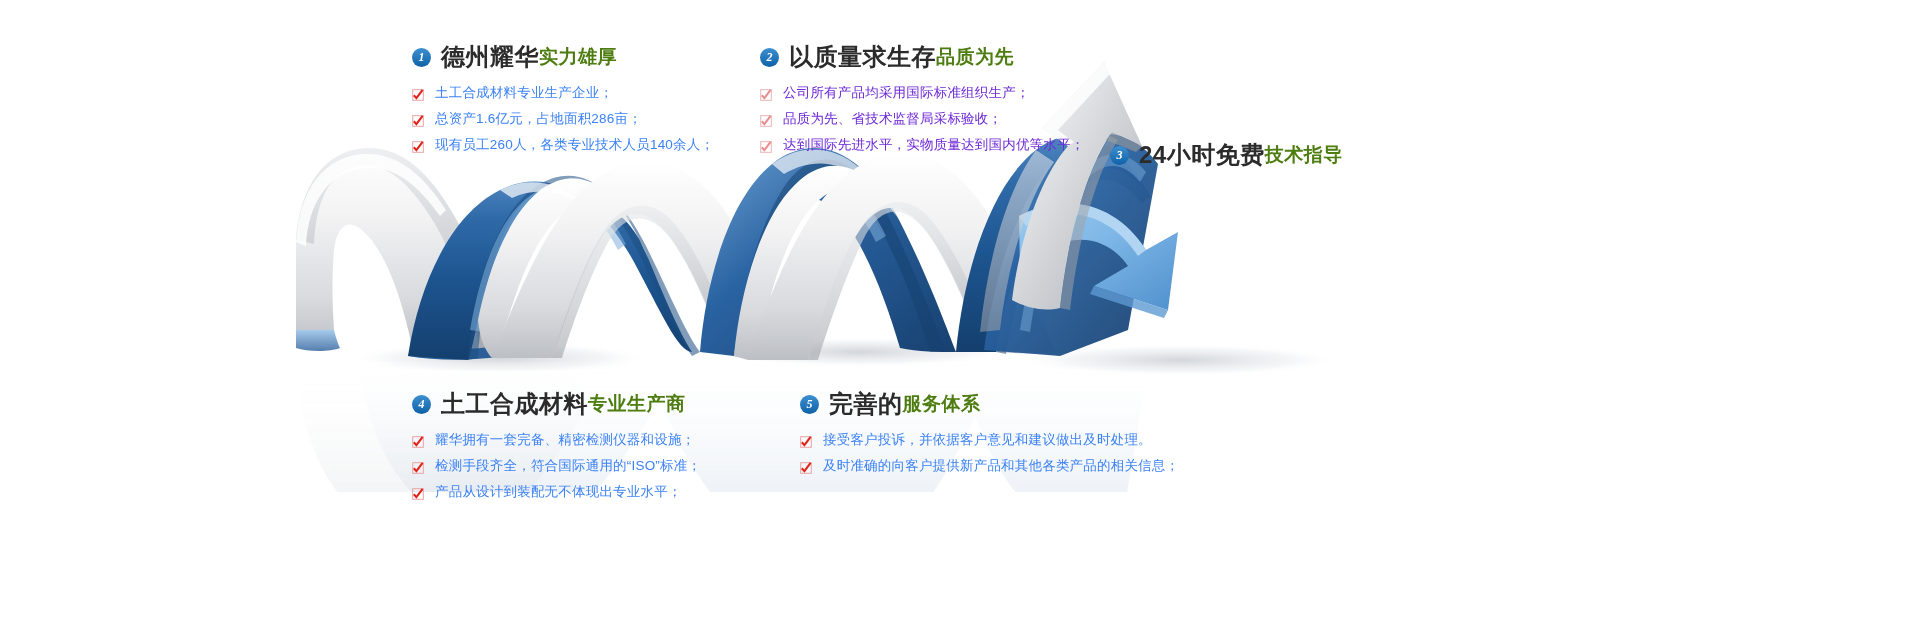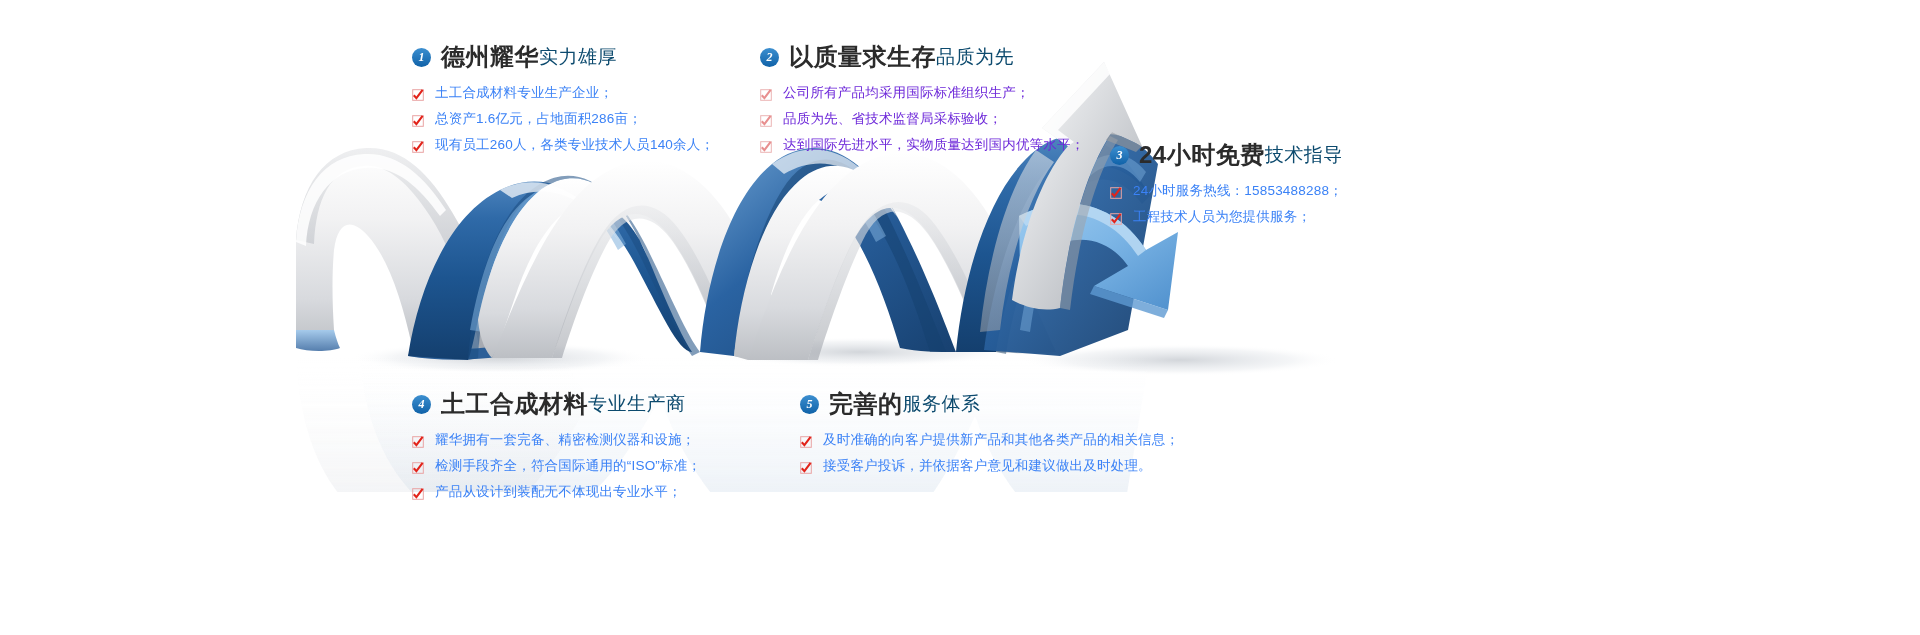--- a/index.html
+++ b/index.html
@@ -56,22 +56,22 @@
     font-family: "Liberation Serif", serif;
   }
   .head-dark {
     font-size: 24px;
     font-weight: bold;
     color: #2b2b2b;
     letter-spacing: 0.5px;
   }
   .head-blue {
     font-size: 19px;
-    font-weight: normal;
-    color: #0c4a6e;
+    font-weight: bold;
+    color: #4d7c0f;
     letter-spacing: 0.5px;
   }
   .bullets {
     list-style: none;
     margin: 0;
     padding: 0;
   }
   .bullet {
     display: flex;
     align-items: flex-start;
@@ -398,40 +398,20 @@
       </li>
     </ul>
   </div>
 
   <div class="block" id="block3">
     <div class="block-head">
       <span class="badge">3</span>
       <span class="head-dark">24小时免费</span>
       <span class="head-blue">技术指导</span>
     </div>
-    <ul class="bullets">
-      <li class="bullet">
-        <span class="check">
-          <svg width="12" height="12" viewBox="0 0 12 12">
-              <rect class="box" x="0.7" y="0.7" width="10.6" height="10.6" fill="none" stroke="#e9a3a3" stroke-width="1"></rect>
-              <path class="mark" d="M1.8 6.2 L4.4 9.2 L10.6 0.9" fill="none" stroke="#e2231a" stroke-width="2.1"></path>
-            </svg>
-        </span>
-        <span class="bullet-text">24小时服务热线：15853488288；</span>
-      </li>
-      <li class="bullet">
-        <span class="check">
-          <svg width="12" height="12" viewBox="0 0 12 12">
-              <rect class="box" x="0.7" y="0.7" width="10.6" height="10.6" fill="none" stroke="#e9a3a3" stroke-width="1"></rect>
-              <path class="mark" d="M1.8 6.2 L4.4 9.2 L10.6 0.9" fill="none" stroke="#e2231a" stroke-width="2.1"></path>
-            </svg>
-        </span>
-        <span class="bullet-text">工程技术人员为您提供服务；</span>
-      </li>
-    </ul>
   </div>
 
   <div class="block" id="block4">
     <div class="block-head">
       <span class="badge">4</span>
       <span class="head-dark">土工合成材料</span>
       <span class="head-blue">专业生产商</span>
     </div>
     <ul class="bullets">
       <li class="bullet">
@@ -471,27 +451,27 @@
       <span class="head-blue">服务体系</span>
     </div>
     <ul class="bullets">
       <li class="bullet">
         <span class="check">
           <svg width="12" height="12" viewBox="0 0 12 12">
               <rect class="box" x="0.7" y="0.7" width="10.6" height="10.6" fill="none" stroke="#e9a3a3" stroke-width="1"></rect>
               <path class="mark" d="M1.8 6.2 L4.4 9.2 L10.6 0.9" fill="none" stroke="#e2231a" stroke-width="2.1"></path>
             </svg>
         </span>
+        <span class="bullet-text">接受客户投诉，并依据客户意见和建议做出及时处理。</span>
+      </li>
+      <li class="bullet">
+        <span class="check">
+          <svg width="12" height="12" viewBox="0 0 12 12">
+              <rect class="box" x="0.7" y="0.7" width="10.6" height="10.6" fill="none" stroke="#e9a3a3" stroke-width="1"></rect>
+              <path class="mark" d="M1.8 6.2 L4.4 9.2 L10.6 0.9" fill="none" stroke="#e2231a" stroke-width="2.1"></path>
+            </svg>
+        </span>
         <span class="bullet-text">及时准确的向客户提供新产品和其他各类产品的相关信息；</span>
-      </li>
-      <li class="bullet">
-        <span class="check">
-          <svg width="12" height="12" viewBox="0 0 12 12">
-              <rect class="box" x="0.7" y="0.7" width="10.6" height="10.6" fill="none" stroke="#e9a3a3" stroke-width="1"></rect>
-              <path class="mark" d="M1.8 6.2 L4.4 9.2 L10.6 0.9" fill="none" stroke="#e2231a" stroke-width="2.1"></path>
-            </svg>
-        </span>
-        <span class="bullet-text">接受客户投诉，并依据客户意见和建议做出及时处理。</span>
       </li>
     </ul>
   </div>
 
 </div>
 
 </body></html>

